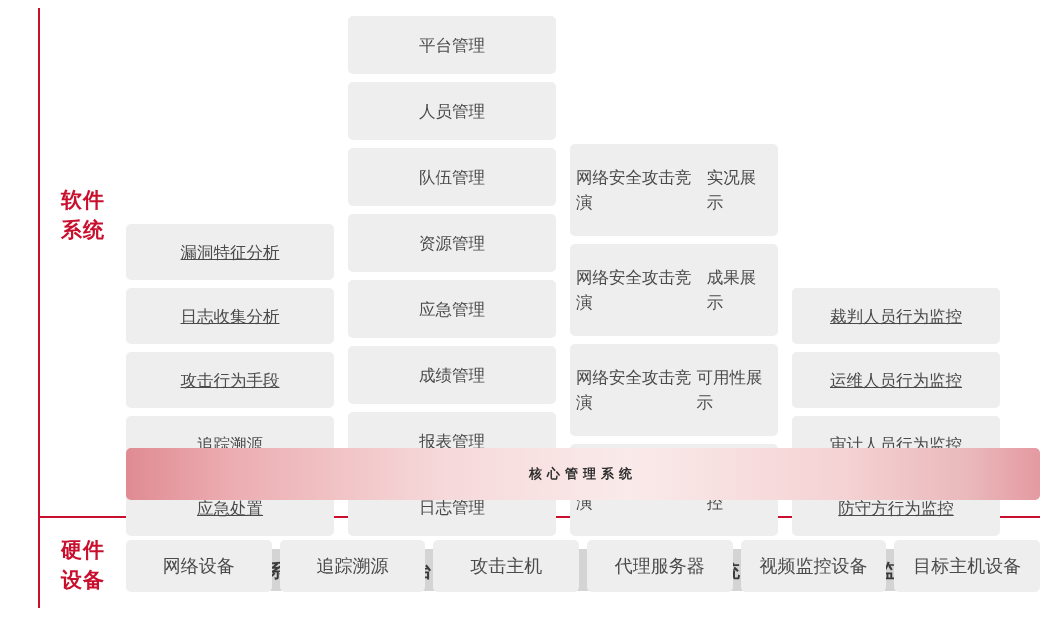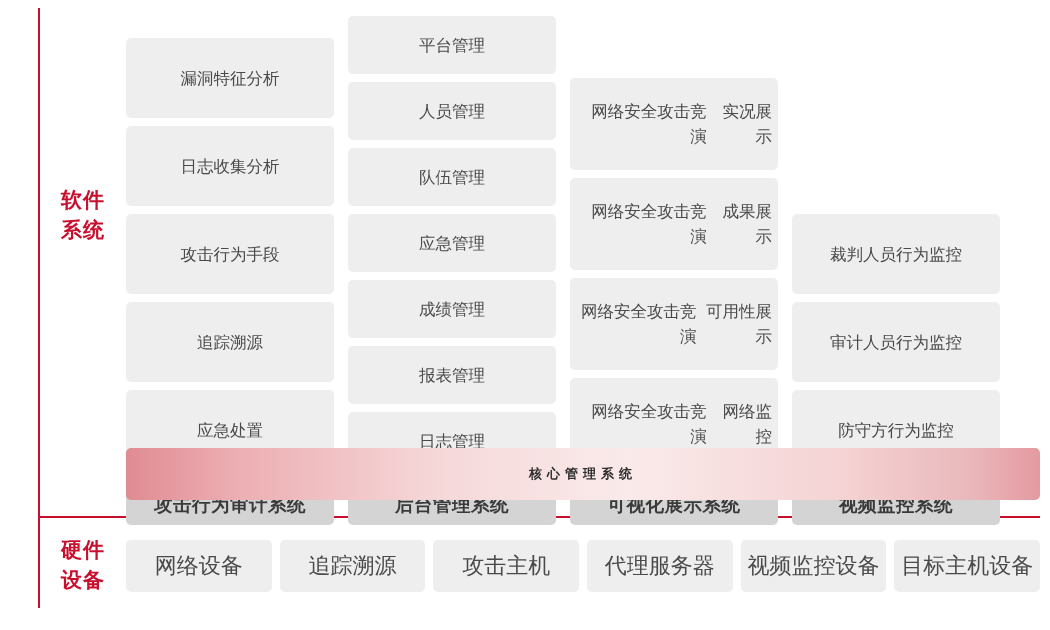--- a/index.html
+++ b/index.html
@@ -86,27 +86,27 @@
   .col-4 { width: 208px; }
 
   .cell {
     background: #eeeeee;
     border-radius: 5px;
     color: #4a4a4a;
     font-size: 16.5px;
     display: flex;
     align-items: center;
     justify-content: center;
-    text-align: right;
+    text-align: left;
     line-height: 25px;
     box-sizing: border-box;
     padding: 8px 6px;
   }
   .cell.h1 { height: 58px; }
-  .cell.h2 { height: 80px; }
+  .cell.h2 { height: 56px; text-decoration: underline; }
 
   .cell.two-line {
     flex-direction: row;
   }
   .cell .ln { display: block; }
 
   .sys-title {
     background: #d4d4d4;
     border-radius: 5px;
     height: 42px;
@@ -148,21 +148,21 @@
     gap: 8px;
   }
   .hw-cell {
     flex: 1;
     height: 52px;
     background: #eeeeee;
     border-radius: 5px;
     display: flex;
     align-items: center;
     justify-content: center;
-    font-size: 22px;
+    font-size: 18px;
     color: #4a4a4a;
     text-align: center;
     box-sizing: border-box;
     padding: 2px 4px;
   }
 </style>
 </head>
 <body>
 
 <div class="diagram">
@@ -205,20 +205,23 @@
       <div class="cell h1">
         <span>平台管理</span>
       </div>
       <div class="cell h1">
         <span>人员管理</span>
       </div>
       <div class="cell h1">
         <span>队伍管理</span>
       </div>
       <div class="cell h1">
+        <span>资源管理</span>
+      </div>
+      <div class="cell h1">
         <span>应急管理</span>
       </div>
       <div class="cell h1">
         <span>成绩管理</span>
       </div>
       <div class="cell h1">
         <span>报表管理</span>
       </div>
       <div class="cell h1">
         <span>日志管理</span>
@@ -242,20 +245,23 @@
       <div class="cell two-line" style="height:92px">
         <span class="ln">网络安全攻击竞演</span>
         <span class="ln">网络监控</span>
       </div>
       <div class="sys-title">可视化展示系统</div>
     </div>
 
     <div class="column col-4">
       <div class="cell h2">
         <span>裁判人员行为监控</span>
+      </div>
+      <div class="cell h2">
+        <span>运维人员行为监控</span>
       </div>
       <div class="cell h2">
         <span>审计人员行为监控</span>
       </div>
       <div class="cell h2">
         <span>防守方行为监控</span>
       </div>
       <div class="sys-title">视频监控系统</div>
     </div>
 

